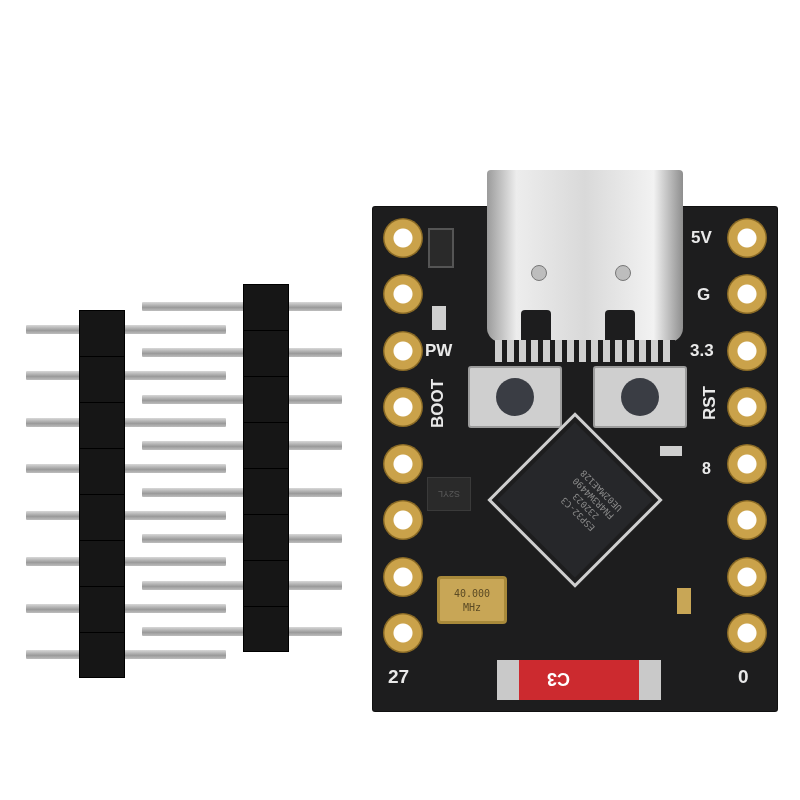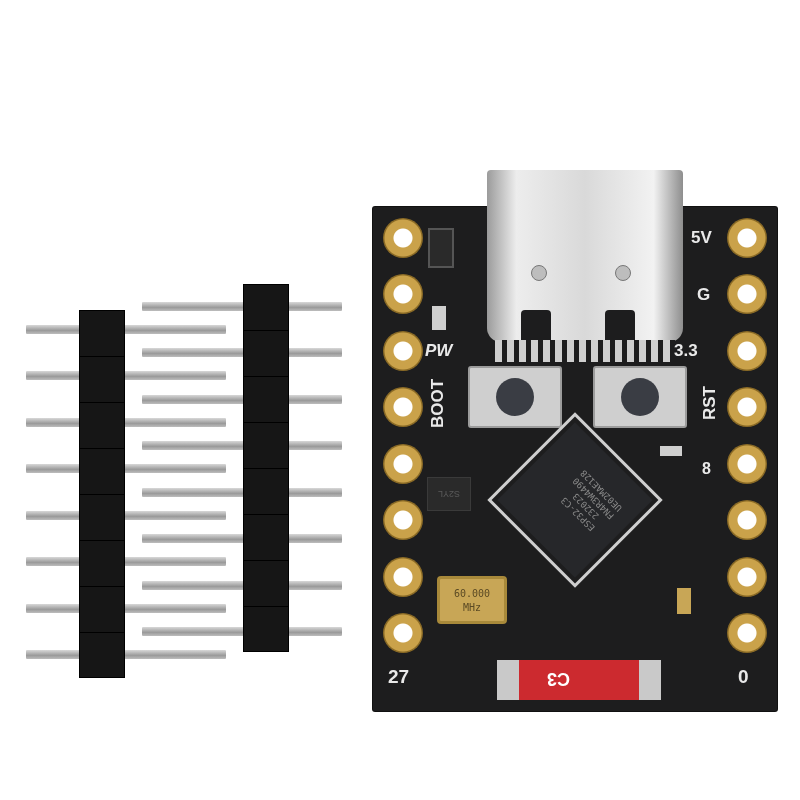--- a/index.html
+++ b/index.html
@@ -103,40 +103,40 @@
 
 <div class="btn" style="left:468px;top:366px;">
     <div class="cap"></div>
   </div>
 <div class="btn" style="left:593px;top:366px;">
     <div class="cap"></div>
   </div>
 
 <div class="silk" style="left:691px;top:228px;">5V</div>
 <div class="silk" style="left:697px;top:285px;">G</div>
-<div class="silk" style="left:674px;top:341px;">3.3</div>
-<div class="silk" style="left:425px;top:341px;font-style:italic;">PW</div>
+<div class="silk" style="left:690px;top:341px;">3.3</div>
+<div class="silk" style="left:425px;top:341px;">PW</div>
 <div class="silk" style="left:407px;top:390px;transform:rotate(-90deg);transform-origin:left top;top:428px;left:428px;">BOOT</div>
 <div class="silk" style="left:700px;top:420px;transform:rotate(-90deg);transform-origin:left top;">RST</div>
 <div class="silk" style="left:702px;top:460px;font-size:16px;">8</div>
 <div class="silk" style="left:388px;top:666px;font-size:19px;">27</div>
 <div class="silk" style="left:738px;top:666px;font-size:19px;">0</div>
 
 <div class="abs" style="left:427px;top:477px;width:42px;height:32px;background:#2a2a2a;border:1px solid #3a3a3a;color:#5a5a5a;font-size:9px;text-align:center;line-height:32px;transform:rotate(180deg);">S2YL</div>
 
 <div class="chip" style="box-shadow:0 0 0 4px #1d1d1e,0 0 0 7px #cfcfcf;"></div>
 <div class="chiptext">
   <div>ESP32-C3</div>
   <div>232023</div>
   <div>FN4R3W4490</div>
   <div>UE02MAE128</div>
 </div>
 
 <div class="xtal">
-  <div>60.000</div>
+  <div>40.000</div>
   <div>MHz</div>
 </div>
 
 <div class="smd" style="left:677px;top:588px;width:14px;height:26px;background:#c8a656;"></div>
 <div class="smd" style="left:660px;top:446px;width:22px;height:10px;"></div>
 
 <div class="antenna">
   <span>C3</span>
 </div>
 

